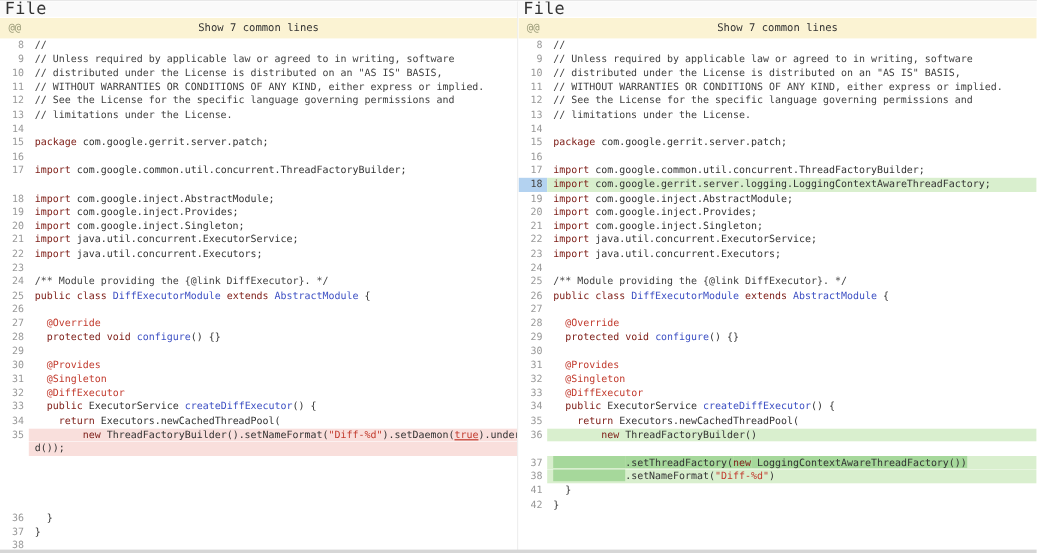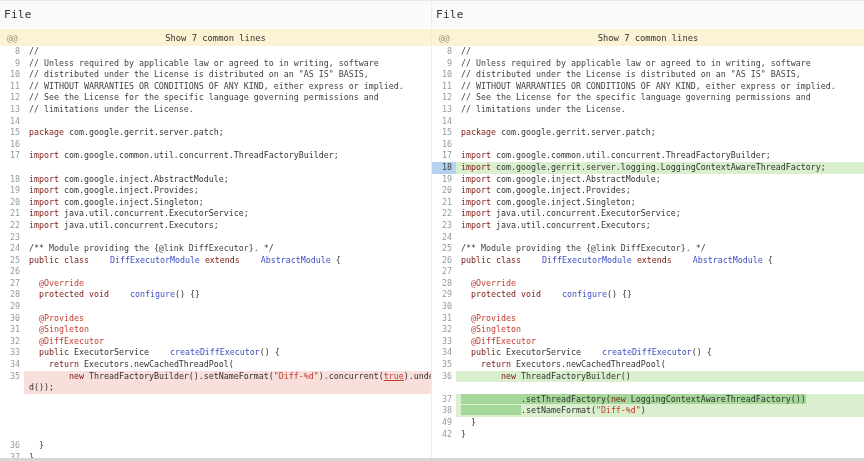--- a/index.html
+++ b/index.html
@@ -7,22 +7,22 @@
   body {
     background: #fff;
     font-family: "DejaVu Sans Mono", "Liberation Mono", monospace;
     position: relative;
     border-top: 1px solid #e8e8e8;
   }
   .diff { display: flex; width: 864px; height: 460px; }
   .pane { width: 432px; overflow: hidden; background: #fff; }
   .pane.left { border-right: 1px solid #ececec; }
   .file-header {
-    height: 28px; background: var(--file_header_bg);
-    font-size: 11px; color: #333; letter-spacing: 0.3px;
+    height: 14px; background: var(--file_header_bg);
+    font-size: 14px; color: #333; letter-spacing: 0.3px;
     display: flex; align-items: center; padding-left: 4px;
     border-bottom: 1px solid #fff;
   }
   .hunk {
     height: 17px; background: var(--hunk_bg); position: relative;
     display: flex; align-items: center; justify-content: center;
     font-size: 8.8px; color: #333;
   }
   .hunk .marker { position: absolute; left: 7px; color: #9a9a77; }
   .hunk .label { cursor: pointer; }
@@ -31,21 +31,21 @@
   .num.sel { background: var(--num_sel_bg); color: #444; }
   .code { flex: 1; padding-left: 5px; overflow: hidden; }
   .row.del .code { background: var(--removed_bg); }
   .row.add .code { background: var(--added_bg); }
   .seg-d { background: var(--added_dark_bg); margin-top: 48px; }
   .sy-p { color: var(--plain); }
   .sy-c { color: var(--comment); }
   .sy-k { color: var(--keyword); }
   .sy-a { color: var(--annotation); }
   .sy-s { color: var(--string); }
-  .sy-t { color: var(--type); margin-left: 16px; }
+  .sy-t { color: var(--type); }
   .sy-b { color: var(--bool); text-decoration: underline; }
   .bottom-bar { position: absolute; left: 0; bottom: 0; width: 864px; height: 3px; background: #d6d6d6; }
 </style>
 </head>
 <body>
 
 <div class="diff">
 
   <section class="pane left">
     <div class="file-header">
@@ -77,21 +77,21 @@
         <div class="row"><div class="num">25</div><div class="code"><span class="sy-k">public class</span><span class="sy-p"> </span><span class="sy-t">DiffExecutorModule</span><span class="sy-p"> </span><span class="sy-k">extends</span><span class="sy-p"> </span><span class="sy-t">AbstractModule</span><span class="sy-p"> {</span></div></div>
         <div class="row"><div class="num">26</div><div class="code"></div></div>
         <div class="row"><div class="num">27</div><div class="code"><span class="sy-p">  </span><span class="sy-a">@Override</span></div></div>
         <div class="row"><div class="num">28</div><div class="code"><span class="sy-p">  </span><span class="sy-k">protected void</span><span class="sy-p"> </span><span class="sy-t">configure</span><span class="sy-p">() {}</span></div></div>
         <div class="row"><div class="num">29</div><div class="code"></div></div>
         <div class="row"><div class="num">30</div><div class="code"><span class="sy-p">  </span><span class="sy-a">@Provides</span></div></div>
         <div class="row"><div class="num">31</div><div class="code"><span class="sy-p">  </span><span class="sy-a">@Singleton</span></div></div>
         <div class="row"><div class="num">32</div><div class="code"><span class="sy-p">  </span><span class="sy-a">@DiffExecutor</span></div></div>
         <div class="row"><div class="num">33</div><div class="code"><span class="sy-p">  </span><span class="sy-k">public</span><span class="sy-p"> ExecutorService </span><span class="sy-t">createDiffExecutor</span><span class="sy-p">() {</span></div></div>
         <div class="row"><div class="num">34</div><div class="code"><span class="sy-p">    </span><span class="sy-k">return</span><span class="sy-p"> Executors.newCachedThreadPool(</span></div></div>
-        <div class="row del"><div class="num">35</div><div class="code"><span class="sy-p">        </span><span class="sy-k">new</span><span class="sy-p"> ThreadFactoryBuilder().setNameFormat(</span><span class="sy-s">"Diff-%d"</span><span class="sy-p">).concurrent(</span><span class="sy-b">true</span><span class="sy-p">).under</span></div></div>
+        <div class="row del"><div class="num">35</div><div class="code"><span class="sy-p">        </span><span class="sy-k">new</span><span class="sy-p"> ThreadFactoryBuilder().setNameFormat(</span><span class="sy-s">"Diff-%d"</span><span class="sy-p">).setDaemon(</span><span class="sy-b">true</span><span class="sy-p">).under</span></div></div>
         <div class="row del"><div class="num"></div><div class="code"><span class="sy-p">d());</span></div></div>
         <div class="row"><div class="num"></div><div class="code"></div></div>
         <div class="row"><div class="num"></div><div class="code"></div></div>
         <div class="row"><div class="num"></div><div class="code"></div></div>
         <div class="row"><div class="num"></div><div class="code"></div></div>
         <div class="row"><div class="num">36</div><div class="code"><span class="sy-p">  }</span></div></div>
         <div class="row"><div class="num">37</div><div class="code"><span class="sy-p">}</span></div></div>
         <div class="row"><div class="num">38</div><div class="code"></div></div>
       </div>
   </section>
@@ -130,20 +130,20 @@
         <div class="row"><div class="num">30</div><div class="code"></div></div>
         <div class="row"><div class="num">31</div><div class="code"><span class="sy-p">  </span><span class="sy-a">@Provides</span></div></div>
         <div class="row"><div class="num">32</div><div class="code"><span class="sy-p">  </span><span class="sy-a">@Singleton</span></div></div>
         <div class="row"><div class="num">33</div><div class="code"><span class="sy-p">  </span><span class="sy-a">@DiffExecutor</span></div></div>
         <div class="row"><div class="num">34</div><div class="code"><span class="sy-p">  </span><span class="sy-k">public</span><span class="sy-p"> ExecutorService </span><span class="sy-t">createDiffExecutor</span><span class="sy-p">() {</span></div></div>
         <div class="row"><div class="num">35</div><div class="code"><span class="sy-p">    </span><span class="sy-k">return</span><span class="sy-p"> Executors.newCachedThreadPool(</span></div></div>
         <div class="row add"><div class="num">36</div><div class="code"><span class="sy-p">        </span><span class="sy-k">new</span><span class="sy-p"> ThreadFactoryBuilder()</span></div></div>
         <div class="row"><div class="num"></div><div class="code"></div></div>
         <div class="row add"><div class="num">37</div><div class="code"><span class="sy-p seg-d">            </span><span class="sy-p seg-d">.setThreadFactory(</span><span class="sy-k seg-d">new</span><span class="sy-p seg-d"> LoggingContextAwareThreadFactory())</span></div></div>
         <div class="row add"><div class="num">38</div><div class="code"><span class="sy-p seg-d">            </span><span class="sy-p">.setNameFormat(</span><span class="sy-s">"Diff-%d"</span><span class="sy-p">)</span></div></div>
-        <div class="row"><div class="num">49</div><div class="code"><span class="sy-p">  }</span></div></div>
+        <div class="row"><div class="num">41</div><div class="code"><span class="sy-p">  }</span></div></div>
         <div class="row"><div class="num">42</div><div class="code"><span class="sy-p">}</span></div></div>
       </div>
   </section>
 
 </div>
 
 <div class="bottom-bar"></div>
 
 </body></html>

